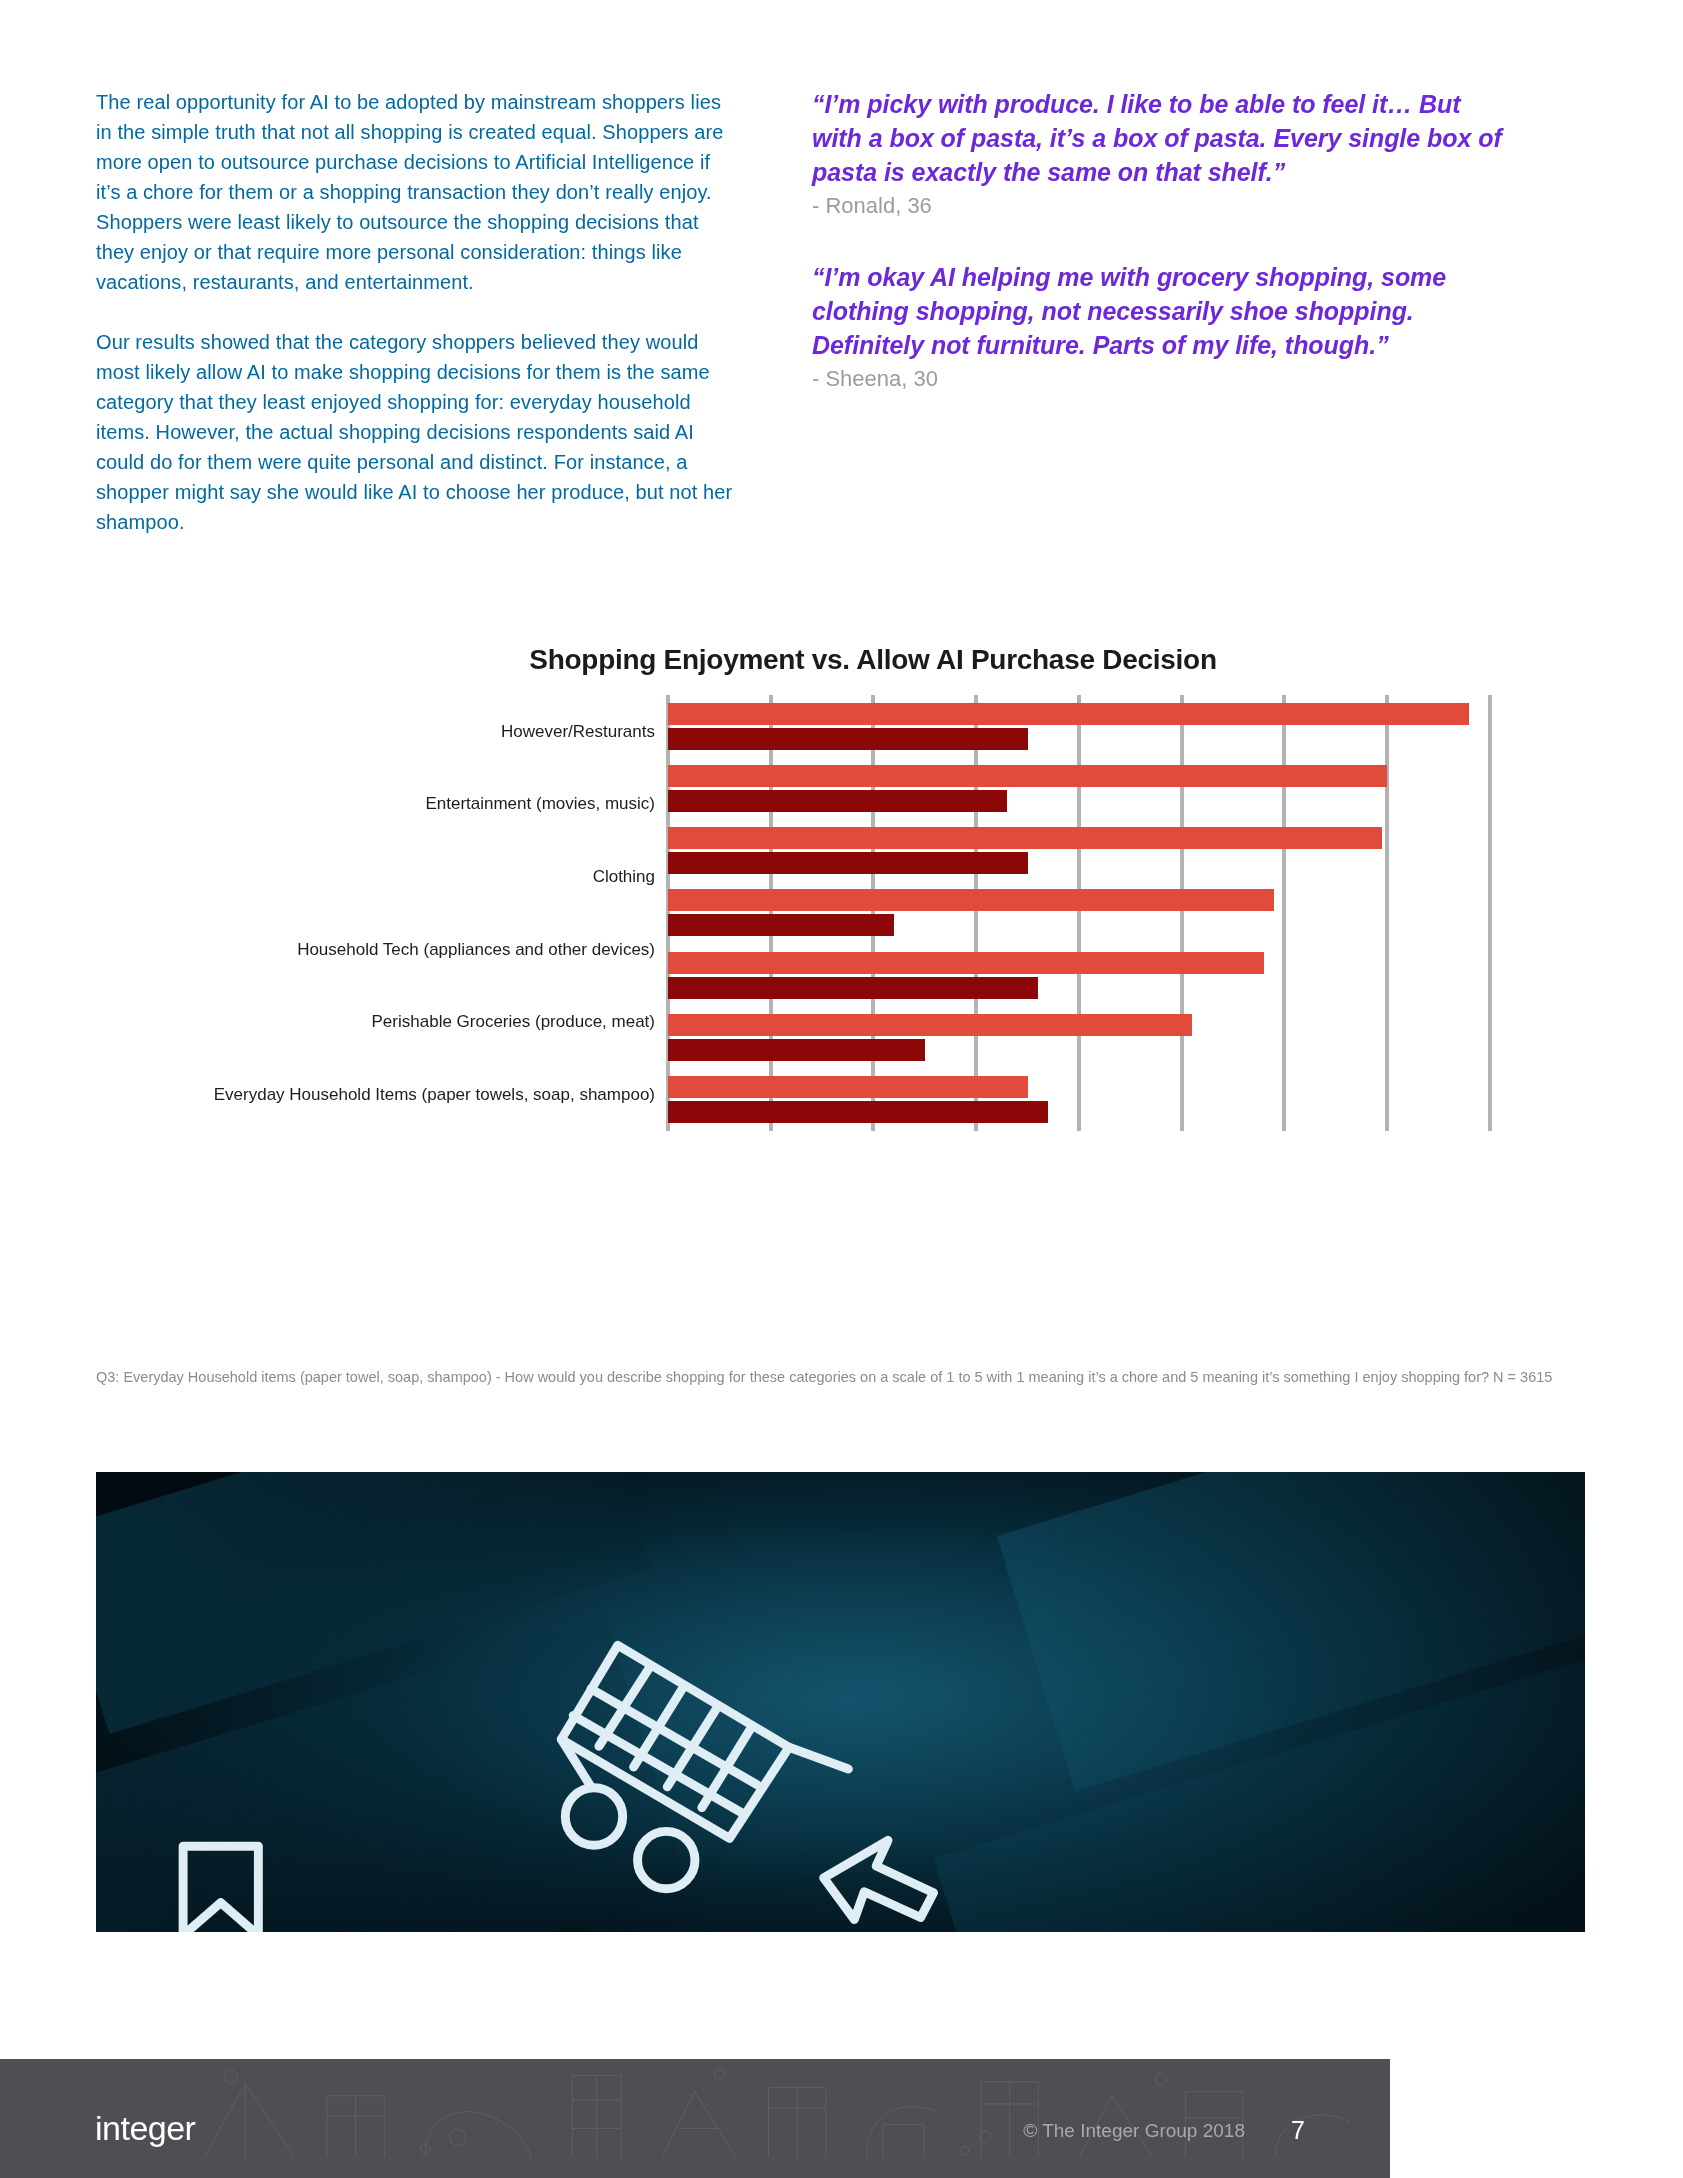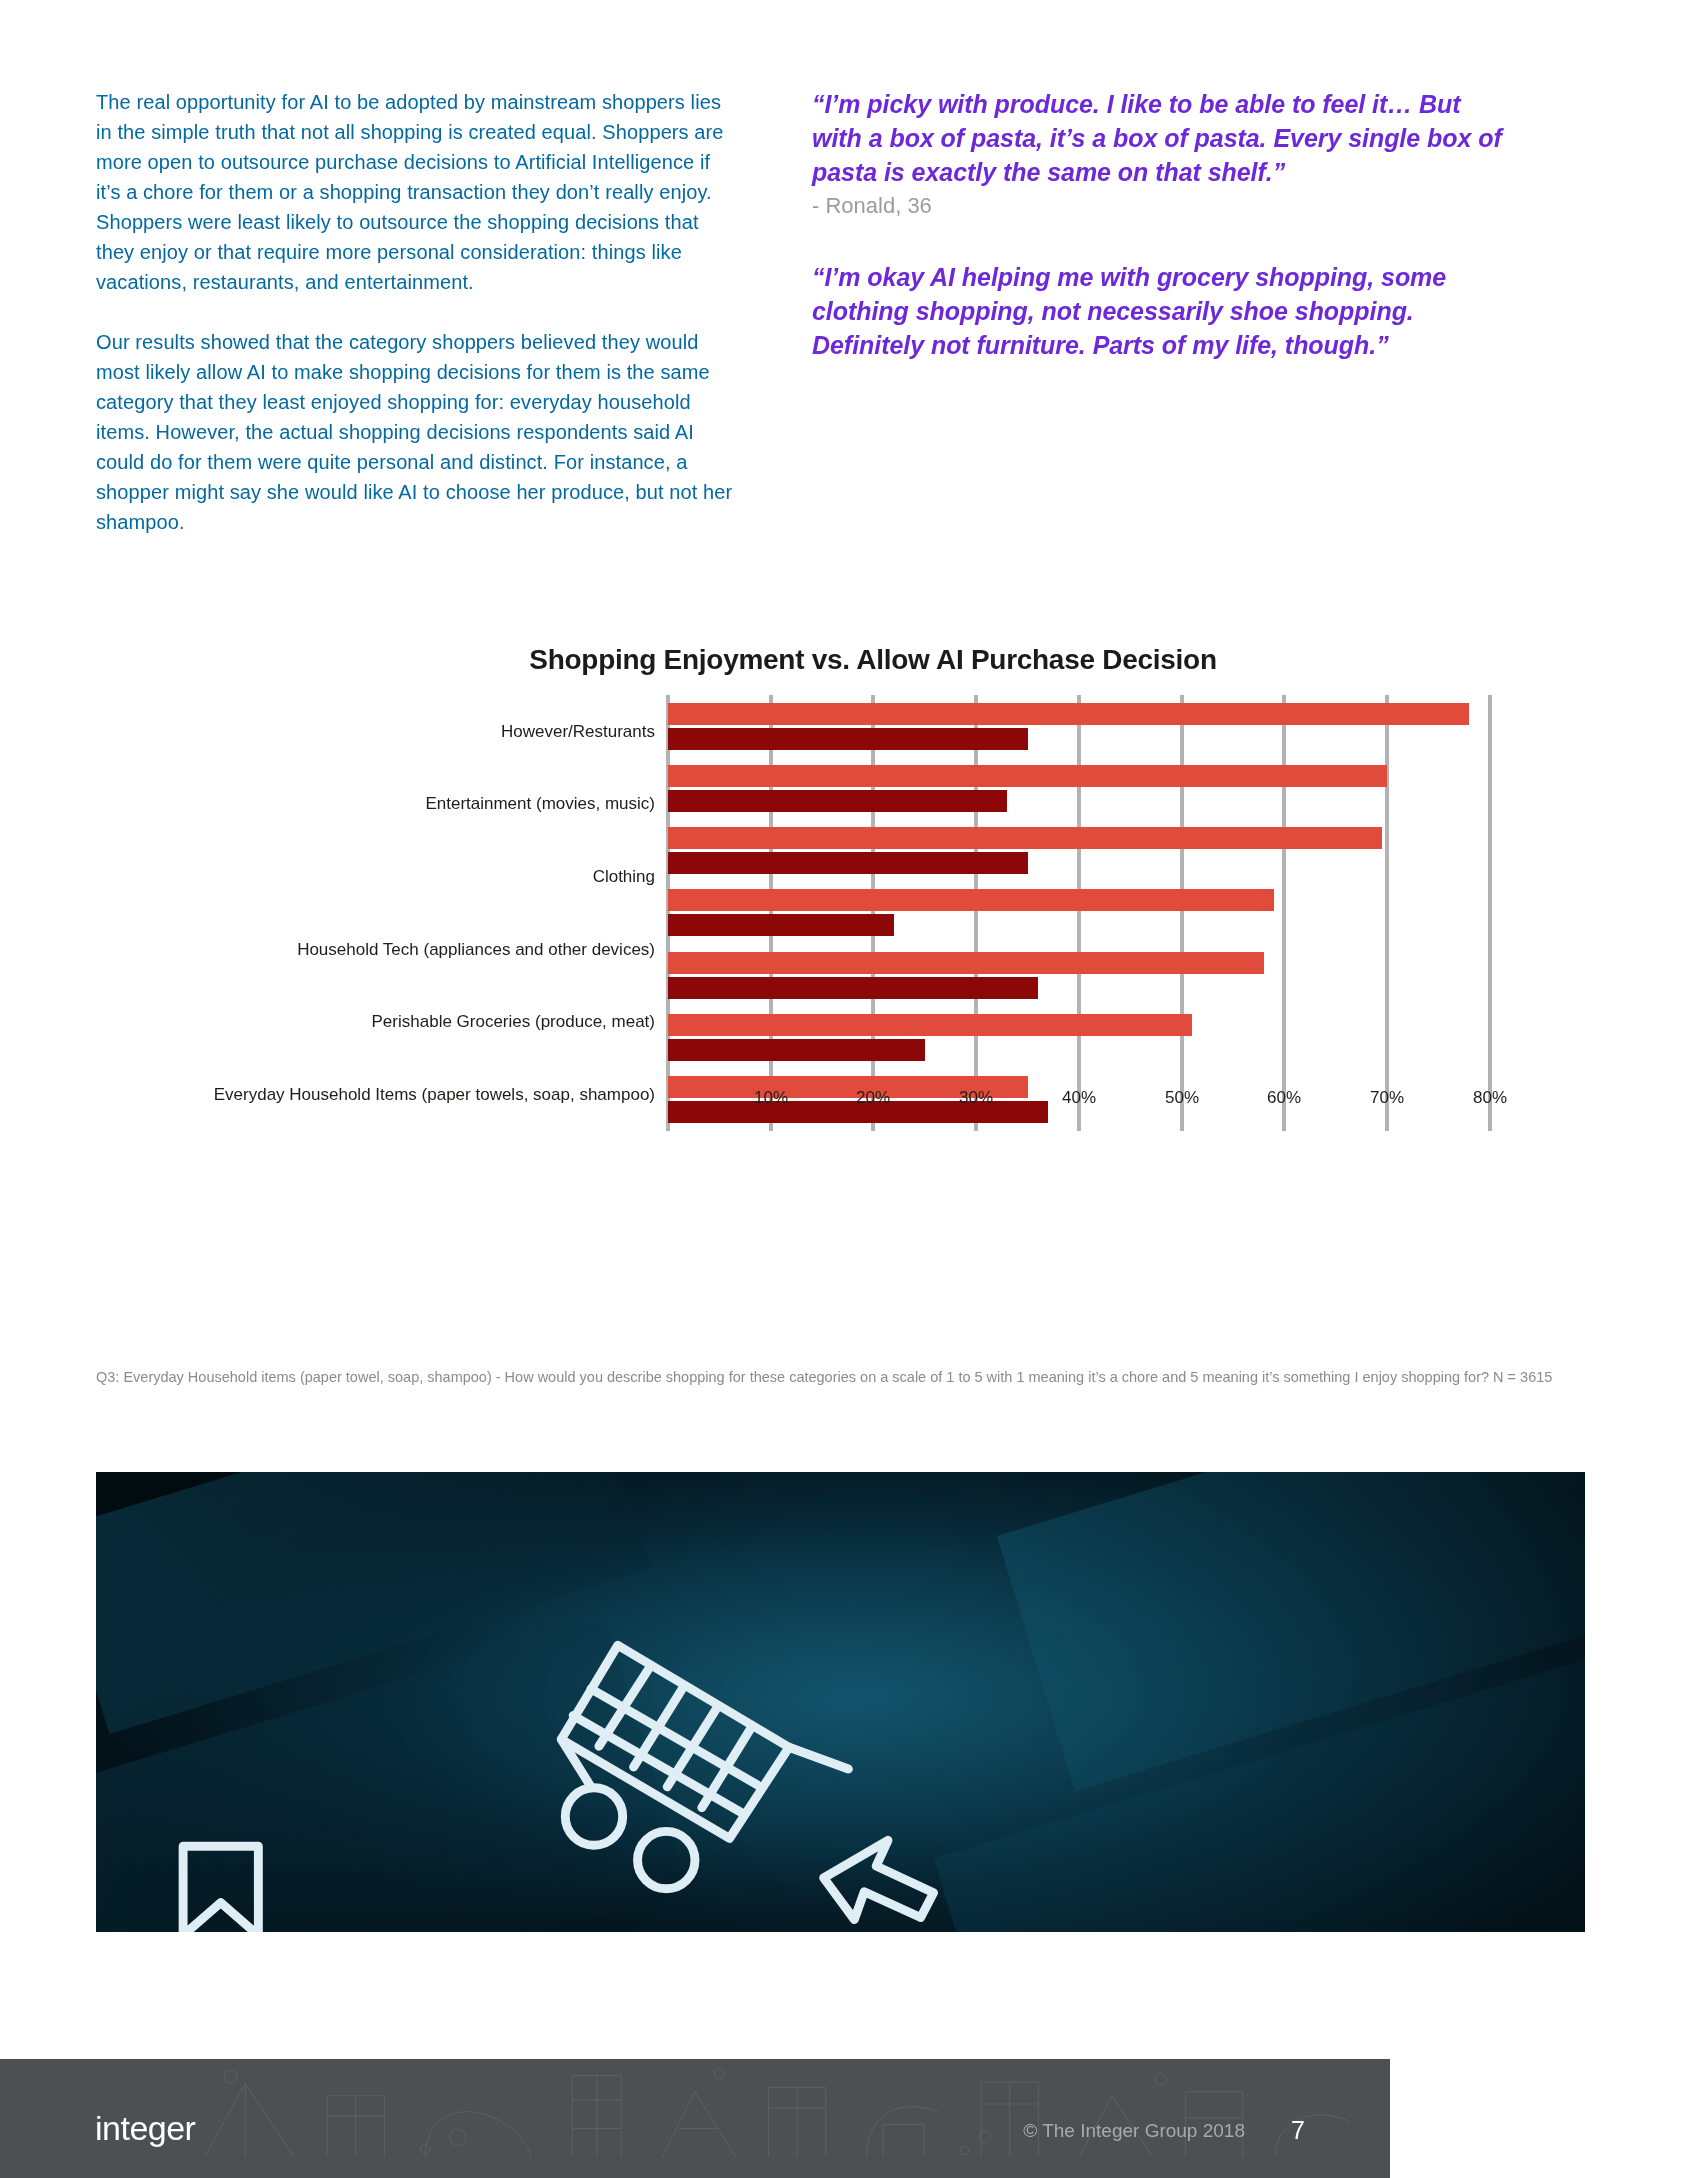--- a/index.html
+++ b/index.html
@@ -220,20 +220,21 @@
     <p class="body-par">The real opportunity for AI to be adopted by mainstream shoppers lies in the simple truth that not all shopping is created equal. Shoppers are more open to outsource purchase decisions to Artificial Intelligence if it’s a chore for them or a shopping transaction they don’t really enjoy. Shoppers were least likely to outsource the shopping decisions that they enjoy or that require more personal consideration: things like vacations, restaurants, and entertainment.</p>
     <p class="body-par">Our results showed that the category shoppers believed they would most likely allow AI to make shopping decisions for them is the same category that they least enjoyed shopping for: everyday household items. However, the actual shopping decisions respondents said AI could do for them were quite personal and distinct. For instance, a shopper might say she would like AI to choose her produce, but not her shampoo.</p>
   </div>
   <div class="col-right">
     <div class="quote-block">
       <div class="quote">“I’m picky with produce. I like to be able to feel it… But with a box of pasta, it’s a box of pasta. Every single box of pasta is exactly the same on that shelf.”</div>
       <div class="attrib">- Ronald, 36</div>
     </div>
     <div class="quote-block">
       <div class="quote">“I’m okay AI helping me with grocery shopping, some clothing shopping, not necessarily shoe shopping. Definitely not furniture. Parts of my life, though.”</div>
+      <div class="attrib">- Sheena, 30</div>
     </div>
   </div>
 </div>
 
 <div class="chart-wrap">
   <div class="chart-title">Shopping Enjoyment vs. Allow AI Purchase Decision</div>
 
   <div class="plot-area">
     <div class="cat-labels" id="cat-labels">
         <div class="cat-label">However/Resturants</div>
@@ -281,30 +282,20 @@
             <div class="bar allow" style="width: 257px; background: rgb(140, 7, 8);"></div>
           </div>
           <div class="group">
             <div class="bar enjoy" style="width: 360px; background: rgb(225, 75, 60);"></div>
             <div class="bar allow" style="width: 380px; background: rgb(140, 7, 8);"></div>
           </div>
         </div>
     </div>
   </div>
 
-  <div class="axis-labels" id="axis-labels">
-      <div class="axis-tick" style="left: 103px;">10%</div>
-      <div class="axis-tick" style="left: 205px;">20%</div>
-      <div class="axis-tick" style="left: 308px;">30%</div>
-      <div class="axis-tick" style="left: 411px;">40%</div>
-      <div class="axis-tick" style="left: 514px;">50%</div>
-      <div class="axis-tick" style="left: 616px;">60%</div>
-      <div class="axis-tick" style="left: 719px;">70%</div>
-      <div class="axis-tick" style="left: 822px;">80%</div>
-    </div>
 
 </div>
 
 <div class="footnote">Q3: Everyday Household items (paper towel, soap, shampoo) - How would you describe shopping for these categories on a scale of 1 to 5 with 1 meaning it’s a chore and 5 meaning it’s something I enjoy shopping for? N = 3615</div>
 
 <div class="photo">
   <div class="glow"></div>
   <div class="key k1"></div>
   <div class="key k2"></div>
   <div class="key k3"></div>

